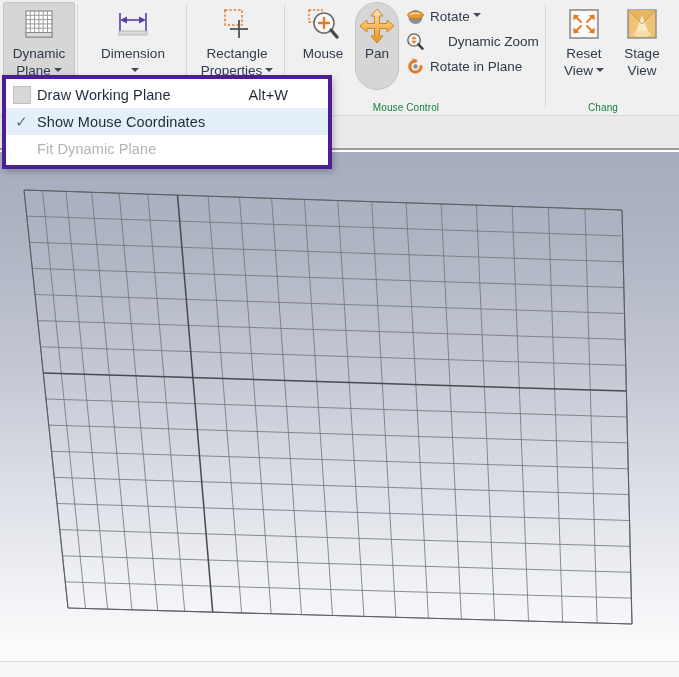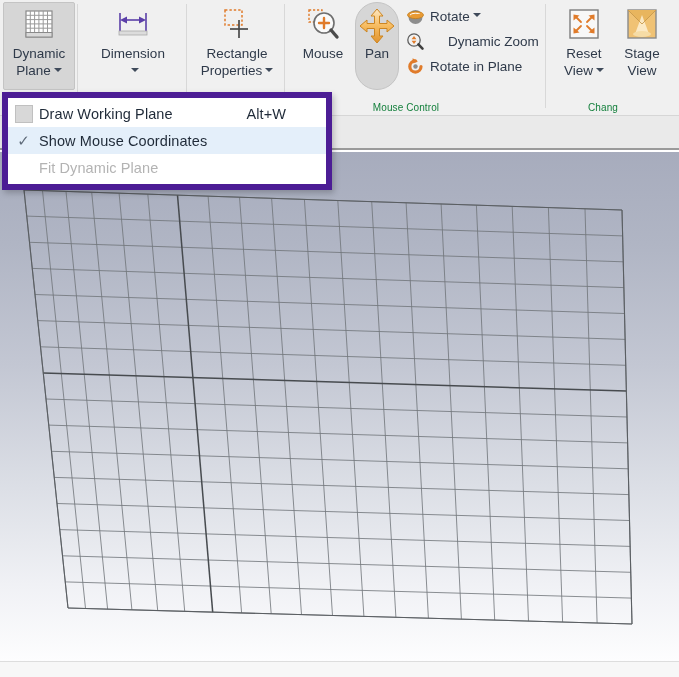--- a/index.html
+++ b/index.html
@@ -145,24 +145,24 @@
     left: 0; top: 661px;
     width: 679px; height: 16px;
     background: #f7f7f7;
     border-top: 1px solid #dddddd;
     box-sizing: border-box;
   }
 
   
   .menu {
     position: absolute;
-    left: 2px; top: 92px;
+    left: 2px; top: 75px;
     width: 330px;
     background: #ffffff;
-    border: 6px solid #4c1d95;
+    border: 4px solid #4c1d95;
     box-shadow: 2px 3px 6px rgba(0,0,0,0.22);
     padding: 2px 0 3px 0;
     box-sizing: border-box;
     z-index: 40;
   }
   .menu-item {
     position: relative;
     height: 27px;
     display: flex;
     align-items: center;

